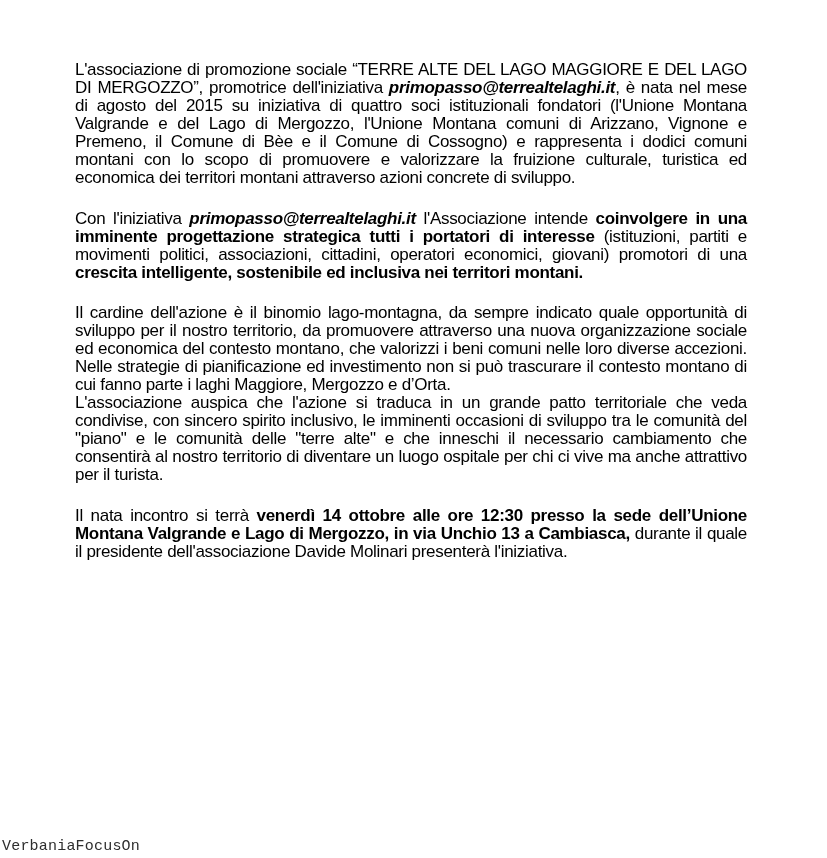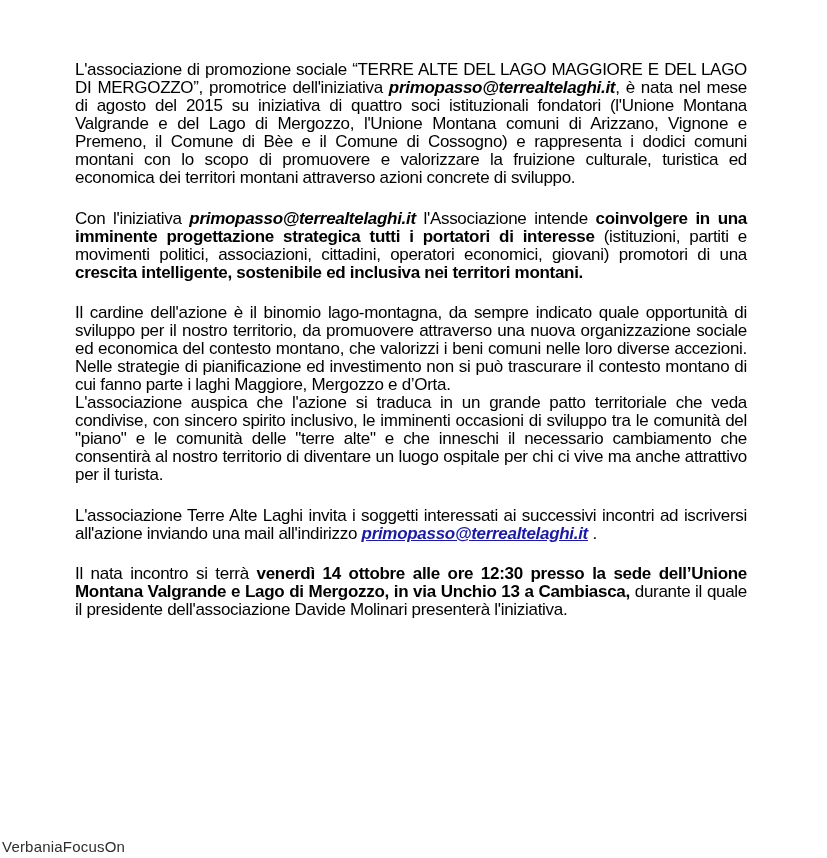--- a/index.html
+++ b/index.html
@@ -46,27 +46,27 @@
     cursor: pointer;
   }
   .footer {
     position: absolute;
     left: 2px;
     top: 838px;
     font-size: 15px;
     letter-spacing: 0.2px;
     color: #2e2e2e;
     font-weight: normal;
+    font-family: Liberation Mono, monospace;
   }
 </style>
 </head>
 <body style="--page-bg: #ffffff; --text-color: #000000; --link-color: #1a1aa6;">
 
 <div class="doc">
   <p class="para"><span>L'associazione di promozione sociale “TERRE ALTE DEL LAGO MAGGIORE E DEL LAGO DI MERGOZZO”, promotrice dell'iniziativa </span><span class="b i">primopasso@terrealtelaghi.it</span><span>, è nata nel mese di agosto del 2015 su iniziativa di quattro soci istituzionali fondatori (l'Unione Montana Valgrande e del Lago di Mergozzo, l'Unione Montana comuni di Arizzano, Vignone e Premeno, il Comune di Bèe e il Comune di Cossogno) e rappresenta i dodici comuni montani con lo scopo di promuovere e valorizzare la fruizione culturale, turistica ed economica dei territori montani attraverso azioni concrete di sviluppo.</span></p>
   <p class="para"><span>Con l'iniziativa </span><span class="b i">primopasso@terrealtelaghi.it</span><span> l'Associazione intende </span><span class="b">coinvolgere in una imminente progettazione strategica tutti i portatori di interesse</span><span> (istituzioni, partiti e movimenti politici, associazioni, cittadini, operatori economici, giovani) promotori di una </span><span class="b">crescita intelligente, sostenibile ed inclusiva nei territori montani.</span></p>
   <p class="para no-gap"><span>Il cardine dell'azione è il binomio lago-montagna, da sempre indicato quale opportunità di sviluppo per il nostro territorio, da promuovere attraverso una nuova organizzazione sociale ed economica del contesto montano, che valorizzi i beni comuni nelle loro diverse accezioni. Nelle strategie di pianificazione ed investimento non si può trascurare il contesto montano di cui fanno parte i laghi Maggiore, Mergozzo e d’Orta.</span></p>
   <p class="para"><span>L'associazione auspica che l'azione si traduca in un grande patto territoriale che veda condivise, con sincero spirito inclusivo, le imminenti occasioni di sviluppo tra le comunità del "piano" e le comunità delle "terre alte" e che inneschi il necessario cambiamento che consentirà al nostro territorio di diventare un luogo ospitale per chi ci vive ma anche attrattivo per il turista.</span></p>
-  <p class="para"><span>L'associazione Terre Alte Laghi invita i soggetti interessati ai successivi incontri ad iscriversi all'azione inviando una mail all'indirizzo </span><a class="link" href="mailto:primopasso@terrealtelaghi.it">primopasso@terrealtelaghi.it</a><span> .</span></p>
   <p class="para last"><span>Il nata  incontro si terrà </span><span class="b">venerdì 14 ottobre alle ore 12:30 presso la sede dell’Unione Montana Valgrande e Lago di Mergozzo, in via Unchio 13 a Cambiasca,</span><span> durante il quale il presidente dell'associazione Davide Molinari presenterà l'iniziativa.</span></p>
 </div>
 
 <div class="footer">VerbaniaFocusOn</div>
 
 </body></html>

